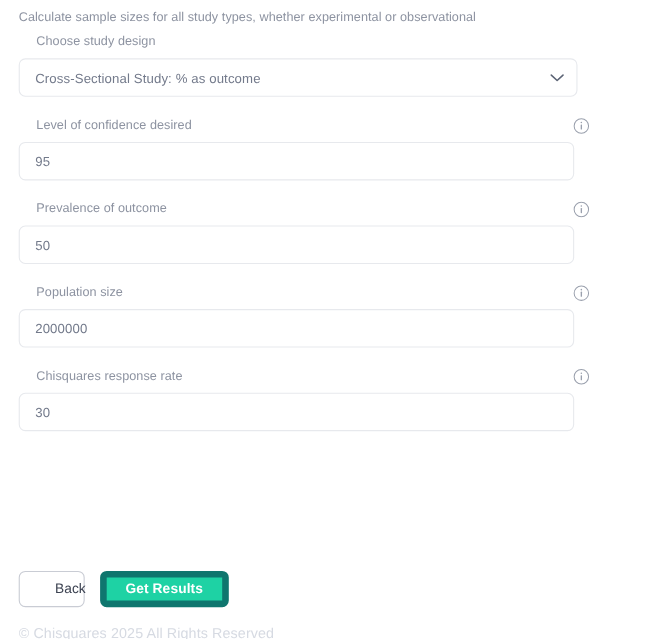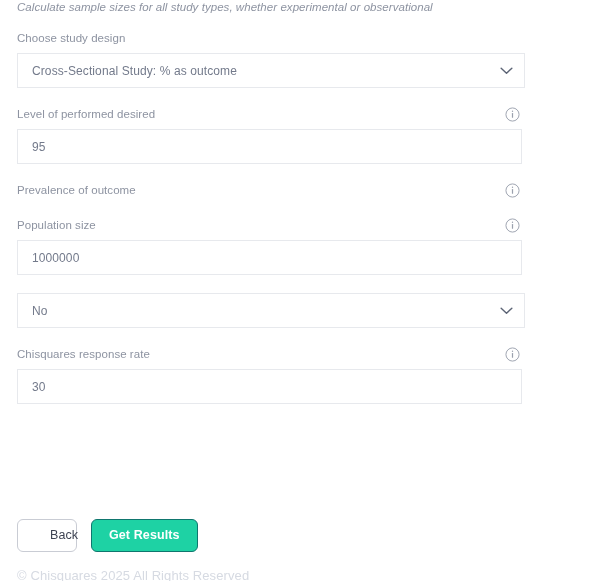--- a/index.html
+++ b/index.html
@@ -17,42 +17,42 @@
   .page {
     position: relative;
     width: 602px;
     height: 581px;
     background: #ffffff;
     box-sizing: border-box;
   }
   .intro {
     position: absolute;
     left: 17px;
-    top: 1px;
+    top: 10px;
     font-size: 11.5px;
     color: #8d93a1;
     letter-spacing: 0.05px;
     white-space: nowrap;
-    font-style: italic;
   }
   .form {
     position: absolute;
     left: 0;
     top: 30px;
     width: 602px;
   }
   .field {
     position: relative;
     padding: 0 0 0 17px;
     margin-bottom: 18px;
   }
   .field-head {
     position: relative;
     height: 17px;
     width: 505px;
+    margin-left: 16px;
   }
   .field-label {
     font-size: 11.5px;
     color: #8d93a1;
     letter-spacing: 0.05px;
     line-height: 17px;
     white-space: nowrap;
   }
   .info-icon {
     position: absolute;
@@ -62,21 +62,21 @@
     height: 15px;
     display: block;
   }
   .info-icon svg { display: block; }
   .control {
     margin-top: 6px;
     box-sizing: border-box;
     width: 505px;
     height: 35px;
     border: 1px solid #e7e9ed;
-    border-radius: 0;
+    border-radius: 6px;
     background: #ffffff;
     display: flex;
     align-items: center;
     padding: 0 14px;
     position: relative;
   }
   .control.select { width: 508px; }
   .control-value {
     font-size: 12px;
     color: #737a8b;
@@ -118,21 +118,21 @@
     border: 1px solid #c9ccd4;
     color: #3d4352;
     font-weight: normal;
     padding-left: 40px;
   }
   .btn-primary {
     min-width: 96px;
     height: 33px;
     padding: 0 17px;
     background: #1ed2a4;
-    border: 1px solid #0f766e;
+    border: 6px solid #0f766e;
     color: #ffffff;
     font-weight: bold;
     letter-spacing: 0.1px;
   }
   .footer {
     position: absolute;
     left: 17px;
     top: 568px;
     font-size: 13px;
     color: #d6dae2;
@@ -156,21 +156,21 @@
           <span class="control-value">Cross-Sectional Study: % as outcome</span>
           <span class="chevron">
             <svg viewBox="0 0 14 9" width="13" height="8" aria-hidden="true">
               <path d="M1 1.4 L7 7 L13 1.4" fill="none" stroke="#5c6475" stroke-width="1.6" stroke-linecap="round" stroke-linejoin="round"></path>
             </svg>
           </span>
         </div>
       </div>
       <div class="field">
         <div class="field-head">
-          <div class="field-label">Level of performed desired</div>
+          <div class="field-label">Level of confidence desired</div>
           <span class="info-icon">
             <svg viewBox="0 0 16 16" width="15" height="15" aria-hidden="true">
               <circle cx="8" cy="8" r="7" fill="none" stroke="#9aa0ad" stroke-width="1"></circle>
               <circle cx="8" cy="4.6" r="0.75" fill="#9aa0ad"></circle>
               <rect x="7.35" y="6.5" width="1.3" height="5" rx="0.55" fill="#9aa0ad"></rect>
             </svg>
           </span>
         </div>
         <div class="control">
           <span class="control-value">95</span>
@@ -180,45 +180,40 @@
         <div class="field-head">
           <div class="field-label">Prevalence of outcome</div>
           <span class="info-icon">
             <svg viewBox="0 0 16 16" width="15" height="15" aria-hidden="true">
               <circle cx="8" cy="8" r="7" fill="none" stroke="#9aa0ad" stroke-width="1"></circle>
               <circle cx="8" cy="4.6" r="0.75" fill="#9aa0ad"></circle>
               <rect x="7.35" y="6.5" width="1.3" height="5" rx="0.55" fill="#9aa0ad"></rect>
             </svg>
           </span>
         </div>
+        <div class="control">
+          <span class="control-value">50</span>
+        </div>
       </div>
       <div class="field">
         <div class="field-head">
           <div class="field-label">Population size</div>
           <span class="info-icon">
             <svg viewBox="0 0 16 16" width="15" height="15" aria-hidden="true">
               <circle cx="8" cy="8" r="7" fill="none" stroke="#9aa0ad" stroke-width="1"></circle>
               <circle cx="8" cy="4.6" r="0.75" fill="#9aa0ad"></circle>
               <rect x="7.35" y="6.5" width="1.3" height="5" rx="0.55" fill="#9aa0ad"></rect>
             </svg>
           </span>
         </div>
         <div class="control">
-          <span class="control-value">1000000</span>
-        </div>
-      </div>
-      <div class="field">
-        <div class="control select">
-          <span class="control-value">No</span>
-          <span class="chevron">
-            <svg viewBox="0 0 14 9" width="13" height="8" aria-hidden="true">
-              <path d="M1 1.4 L7 7 L13 1.4" fill="none" stroke="#5c6475" stroke-width="1.6" stroke-linecap="round" stroke-linejoin="round"></path>
-            </svg>
-          </span>
-        </div>
+          <span class="control-value">2000000</span>
+        </div>
+      </div>
+      <div class="field">
       </div>
       <div class="field">
         <div class="field-head">
           <div class="field-label">Chisquares response rate</div>
           <span class="info-icon">
             <svg viewBox="0 0 16 16" width="15" height="15" aria-hidden="true">
               <circle cx="8" cy="8" r="7" fill="none" stroke="#9aa0ad" stroke-width="1"></circle>
               <circle cx="8" cy="4.6" r="0.75" fill="#9aa0ad"></circle>
               <rect x="7.35" y="6.5" width="1.3" height="5" rx="0.55" fill="#9aa0ad"></rect>
             </svg>

